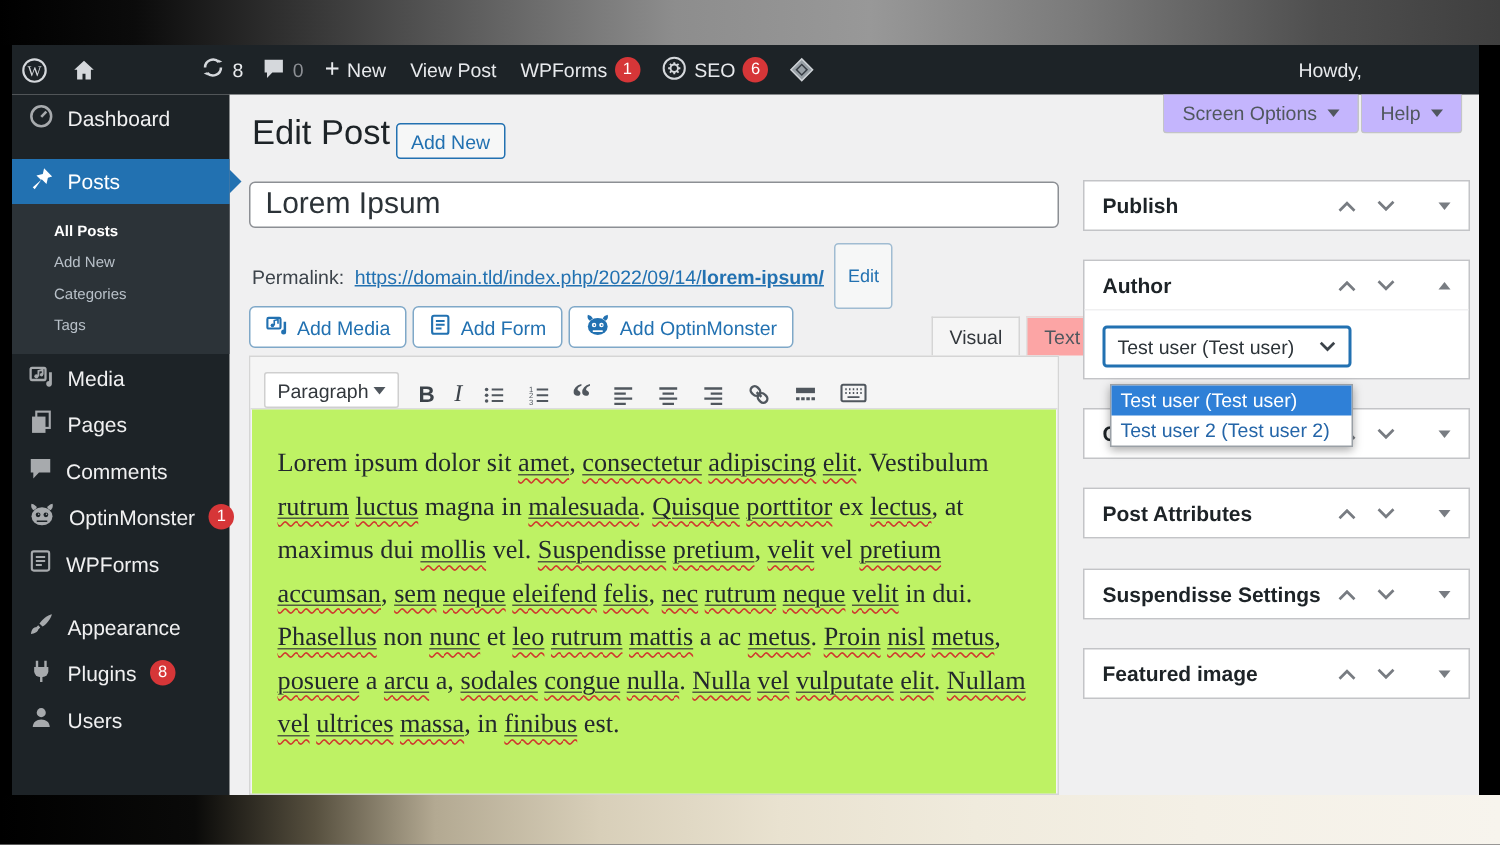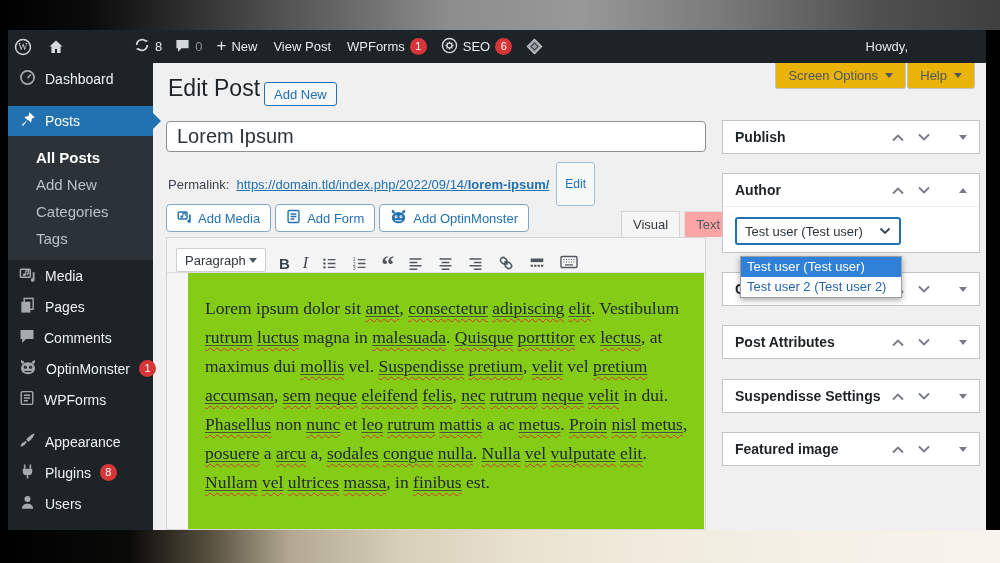--- a/index.html
+++ b/index.html
@@ -25,27 +25,27 @@
   
   .sidebar{position:absolute;left:0;top:33px;width:145px;bottom:0;background:#1d2327;
     color:#f0f0f1;font-size:14px;}
   .side-item{height:31px;display:flex;align-items:center;gap:9px;padding-left:11px;cursor:pointer;color:#f0f0f1;}
   .side-item svg{flex:0 0 auto;}
   .side-item.first{}
   .side-item.active{background:#2271b1;color:#fff;height:30px;margin-top:12px;position:relative;}
   .side-item.active::after{content:"";position:absolute;right:-8px;top:50%;margin-top:-8px;
     border:8px solid transparent;border-left:8px solid #2271b1;border-right:0;}
   .submenu{background:#2c3338;padding:8px 0;}
-  .sub-item{padding:5px 0 5px 28px;font-size:15px;color:#b8c0c8;cursor:pointer;}
+  .sub-item{padding:5px 0 5px 28px;font-size:10px;color:#b8c0c8;cursor:pointer;}
   .sub-item.current{color:#fff;font-weight:700;}
   .gap-before{margin-top:11px;}
 
   
   .main{position:absolute;left:145px;top:33px;right:0;bottom:0;}
-  .corner-btn{position:absolute;top:0;height:26px;background:#eab308;border:1px solid #c3c4c7;border-top:none;
+  .corner-btn{position:absolute;top:0;height:26px;background:#c4b5fd;border:1px solid #c3c4c7;border-top:none;
     border-radius:0 0 3px 3px;display:flex;align-items:center;gap:7px;padding:0 12px;font-size:13px;color:#50575e;cursor:pointer;box-sizing:border-box;}
   .caret-down{width:0;height:0;border-left:4px solid transparent;border-right:4px solid transparent;border-top:5px solid currentColor;}
   .tri-up{width:0;height:0;border-left:4px solid transparent;border-right:4px solid transparent;border-bottom:5px solid currentColor;}
 
   .page-title{position:absolute;left:15px;top:12px;font-size:23px;font-weight:400;color:#1d2327;}
   .addnew-btn{position:absolute;left:111px;top:19px;height:24px;padding:0 9px;background:#f6f7f7;
     border:1px solid #2271b1;border-radius:3px;color:#2271b1;font-size:13px;display:flex;align-items:center;cursor:pointer;}
 
   .title-input{position:absolute;left:13px;top:58px;width:540px;height:31px;box-sizing:border-box;
     border:1px solid #8c8f94;border-radius:4px;background:#fff;padding:0 10px;font-size:20px;color:#2c3338;
@@ -66,23 +66,23 @@
   .tab.inactive{background:#fca5a5;margin-left:4px;border:1px solid #e0e0e0;border-bottom:none;}
 
   .editor-box{position:absolute;left:13px;top:174px;width:540px;bottom:0;border:1px solid #d5d5d5;box-sizing:border-box;background:#f5f5f5;}
   .editor-toolbar{height:34px;display:flex;align-items:flex-end;padding:0 9px;gap:13px;border-bottom:1px solid #dcdcde;background:#f5f5f5;}
   .para-select{width:90px;height:24px;background:#fff;border:1px solid #cfcfcf;border-radius:2px;
     display:flex;align-items:center;justify-content:space-between;padding:0 8px;font-size:13px;color:#32373c;cursor:pointer;box-sizing:border-box;}
   .tb{color:#50575e;display:flex;align-items:center;justify-content:center;cursor:pointer;}
   .tb-bold{font-weight:700;font-size:15px;color:#3c434a;}
   .tb-italic{font-style:italic;font-family:"Liberation Serif",serif;font-size:16px;color:#3c434a;}
   .tb-quote{font-family:"Liberation Serif",serif;font-weight:700;font-size:26px;line-height:10px;height:14px;color:#50575e;}
-  .editor-body{position:absolute;left:1px;right:1px;top:35px;bottom:0;background:#84cc16;overflow:hidden;
+  .editor-body{position:absolute;left:1px;right:1px;top:35px;bottom:0;background:#bef264;overflow:hidden;
     font-family:"Liberation Serif","DejaVu Serif",serif;font-size:17.5px;line-height:29px;color:#23282d;
-    padding:21px 15px 0 17px;box-sizing:border-box;margin-left:20px;}
+    padding:21px 15px 0 17px;box-sizing:border-box;}
   .spell-u{text-decoration:underline solid rgba(55,55,55,.8);text-decoration-thickness:1px;text-underline-offset:2px;}
   .spell-w{text-decoration:underline wavy #cf3a2e;text-decoration-thickness:1px;text-underline-offset:4px;}
 
   
   .panel{position:absolute;left:569px;width:258px;background:#fff;border:1px solid #c3c4c7;box-sizing:border-box;}
   .panel-head{height:32px;display:flex;align-items:center;padding:0 12px;}
   .panel-title{font-size:14px;font-weight:600;color:#1d2327;flex:1;}
   .panel-controls{display:flex;align-items:center;gap:12px;color:#787c82;}
   .panel-controls .spacer{width:4px;}
   .chev{cursor:pointer;display:flex;}

